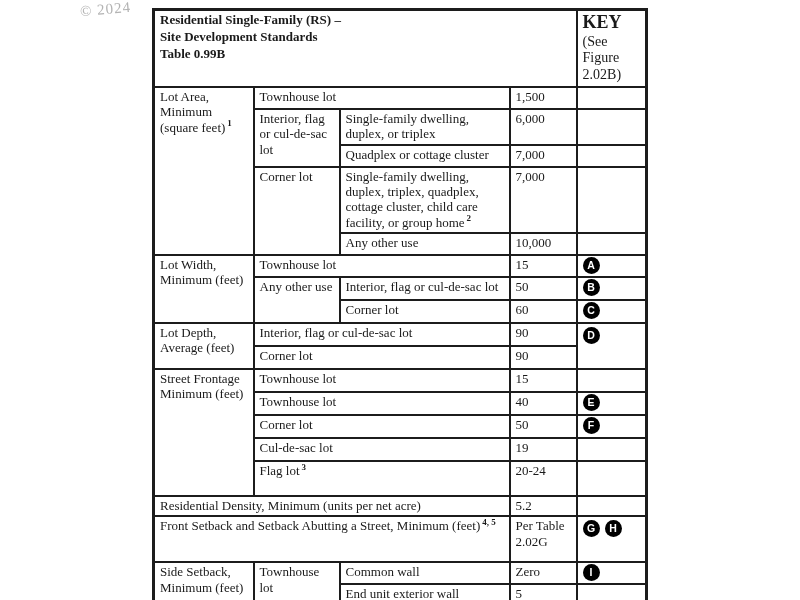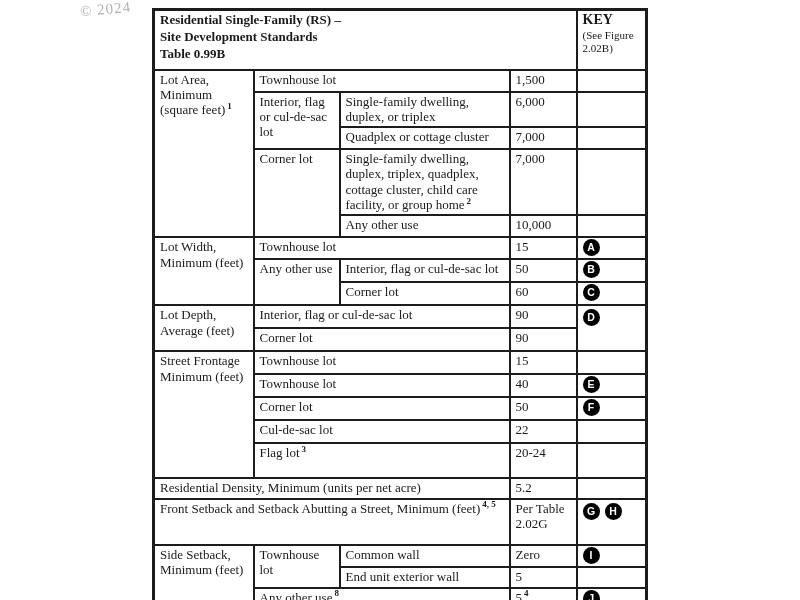--- a/index.html
+++ b/index.html
@@ -28,22 +28,22 @@
     vertical-align:top;
     font-size:13px;
     line-height:1.18;
     text-align:left;
     font-weight:normal;
     overflow:hidden;
   }
   th.title-cell { text-align:center; vertical-align:middle; padding:2px; }
   .title-line { font-weight:bold; font-size:13px; line-height:1.3; }
   th.key-head { text-align:center; vertical-align:middle; padding:2px; }
-  .key-title { font-weight:bold; font-size:14px; line-height:1.2; }
-  .key-note { font-size:11px; line-height:1.2; }
+  .key-title { font-weight:bold; font-size:18px; line-height:1.2; }
+  .key-note { font-size:14px; line-height:1.2; }
   td.key {
     text-align:center; vertical-align:middle; padding:1px 2px;
   }
   td.key.vt { vertical-align:top; padding-top:3px; }
   td.vm { vertical-align:middle; }
   .badge {
     display:inline-block;
     width:17px; height:17px; border-radius:50%;
     background:#000000; color:#ffffff;
     font-family:"Liberation Sans", sans-serif;
@@ -153,21 +153,21 @@
       <td>40</td>
       <td class="key"><span class="badge">E</span></td>
     </tr>
     <tr style="height:23px">
       <td colspan="2">Corner lot</td>
       <td>50</td>
       <td class="key"><span class="badge">F</span></td>
     </tr>
     <tr style="height:23px">
       <td colspan="2">Cul-de-sac lot</td>
-      <td>22</td>
+      <td>19</td>
       <td class="key"></td>
     </tr>
     <tr style="height:35px">
       <td colspan="2"><span>Flag lot</span><sup class="fn">3</sup></td>
       <td>20-24</td>
       <td class="key"></td>
     </tr>
 
     <tr style="height:20px">
       <td colspan="3">Residential Density, Minimum (units per net acre)</td>

